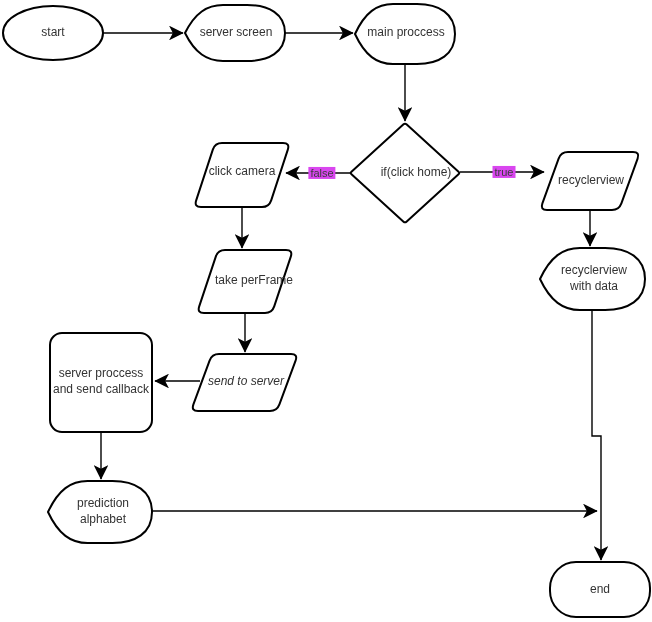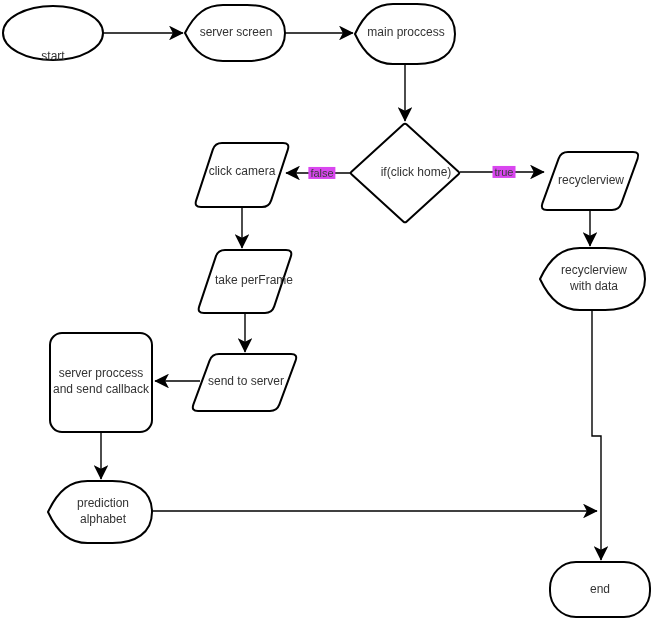--- a/index.html
+++ b/index.html
@@ -76,30 +76,30 @@
 
     <path class="node-shape" d="M198,411 Q191,411 193.4199375117915,404.43159818228025 L209.5800624882085,360.56840181771975 Q212,354 219,354 L291,354 Q298,354 295.5800624882085,360.56840181771975 L279.4199375117915,404.43159818228025 Q277,411 270,411 Z"></path>
 
     <rect class="node-shape" x="50" y="333" width="102" height="99" rx="12" ry="12"></rect>
 
     <path class="node-shape" d="M48,512 C58.4,489.68 70.88,481 87.52000000000001,481 L112.48,481 C135.36,481 152,490.92 152,512 C152,533.08 135.36,543 112.48,543 L87.52000000000001,543 C70.88,543 58.4,534.32 48,512 Z"></path>
 
     <rect class="node-shape" x="550" y="562" width="100" height="55" rx="26" ry="26"></rect>
   </svg>
 
-  <div class="lbl" style="left:53px;top:33px;margin-top:24px;">start</div>
+  <div class="lbl" style="left:53px;top:33px;">start</div>
   <div class="lbl" style="left:236px;top:33px;">server screen</div>
   <div class="lbl" style="left:406px;top:33px;">main proccess</div>
   <div class="lbl" style="left:405px;top:173px;margin-left:11px;">if(click home)</div>
   <div class="lbl" style="left:242px;top:172px;">click camera</div>
   <div class="lbl" style="left:591px;top:181px;">recyclerview</div>
   <div class="lbl" style="left:246px;top:281px;padding-left:16px;">take perFrame</div>
   <div class="lbl multi" style="left:594px;top:279px;">recyclerview
 with data</div>
-  <div class="lbl" style="left:246px;top:382px;">send to server</div>
+  <div class="lbl" style="left:246px;top:382px;font-style:italic;">send to server</div>
   <div class="lbl multi" style="left:103px;top:512px;">prediction
 alphabet</div>
   <div class="lbl multi" style="left:101px;top:382px;">server proccess
 and send callback</div>
   <div class="lbl" style="left:600px;top:590px;">end</div>
 
   <div class="edge-lbl" style="left:322px;top:173px;">false</div>
   <div class="edge-lbl" style="left:504px;top:172px;">true</div>
 
 </div>

